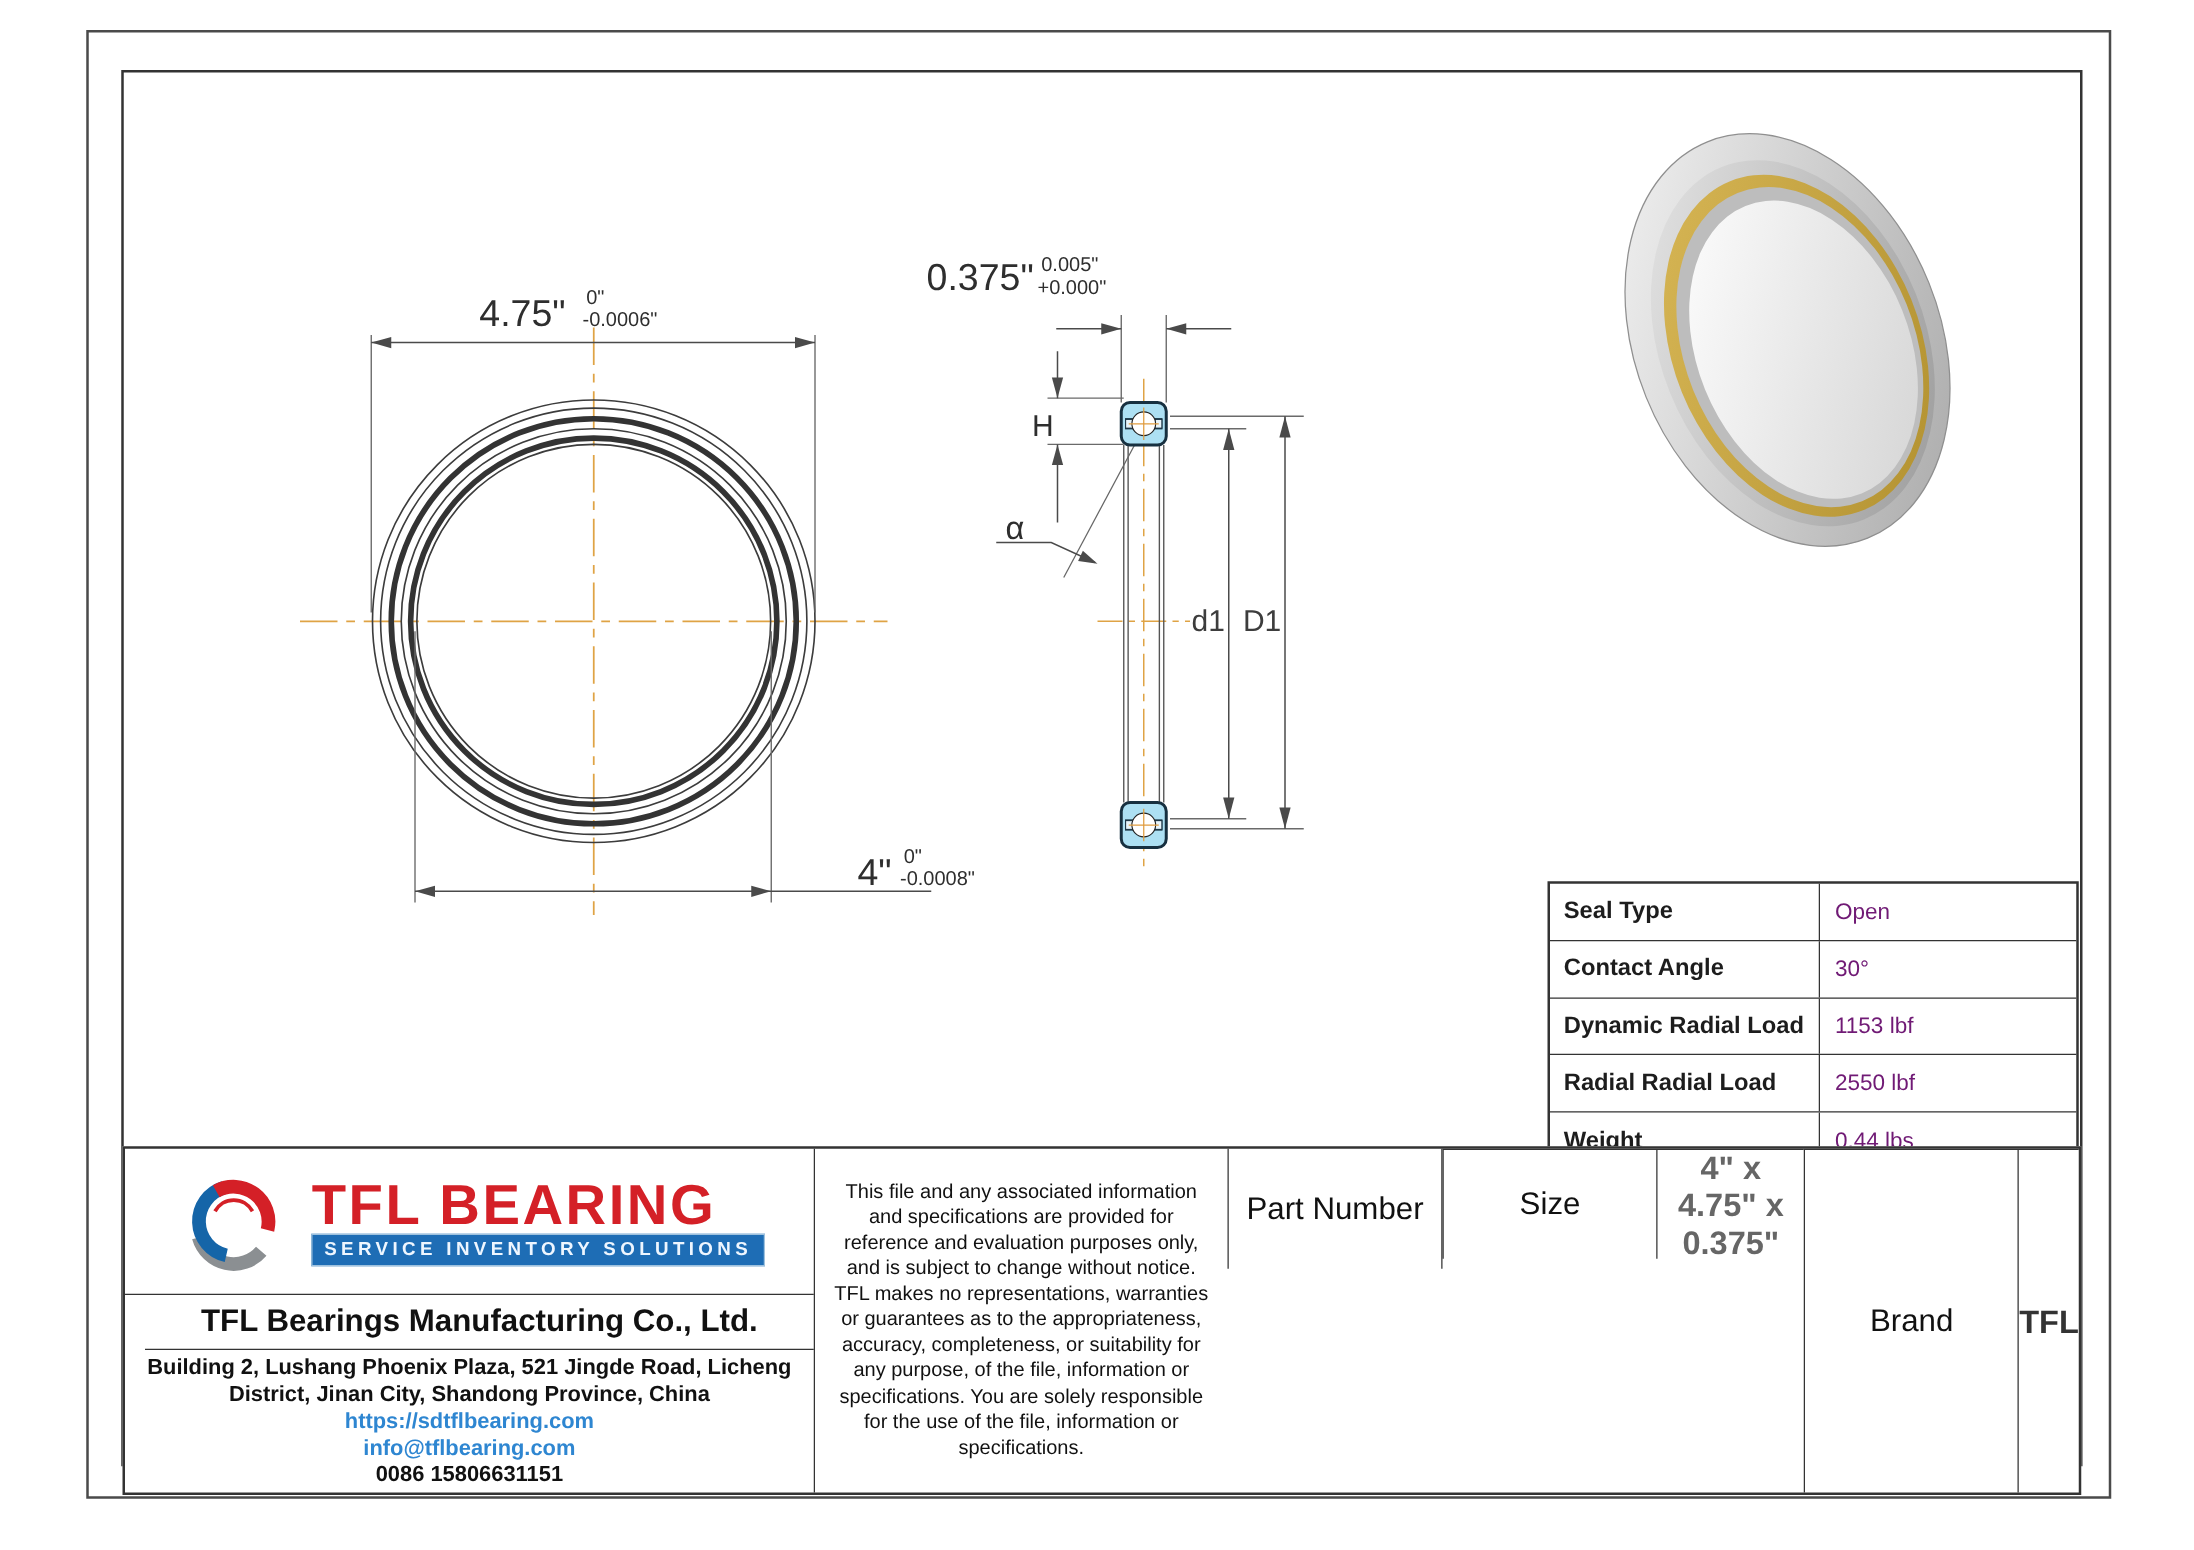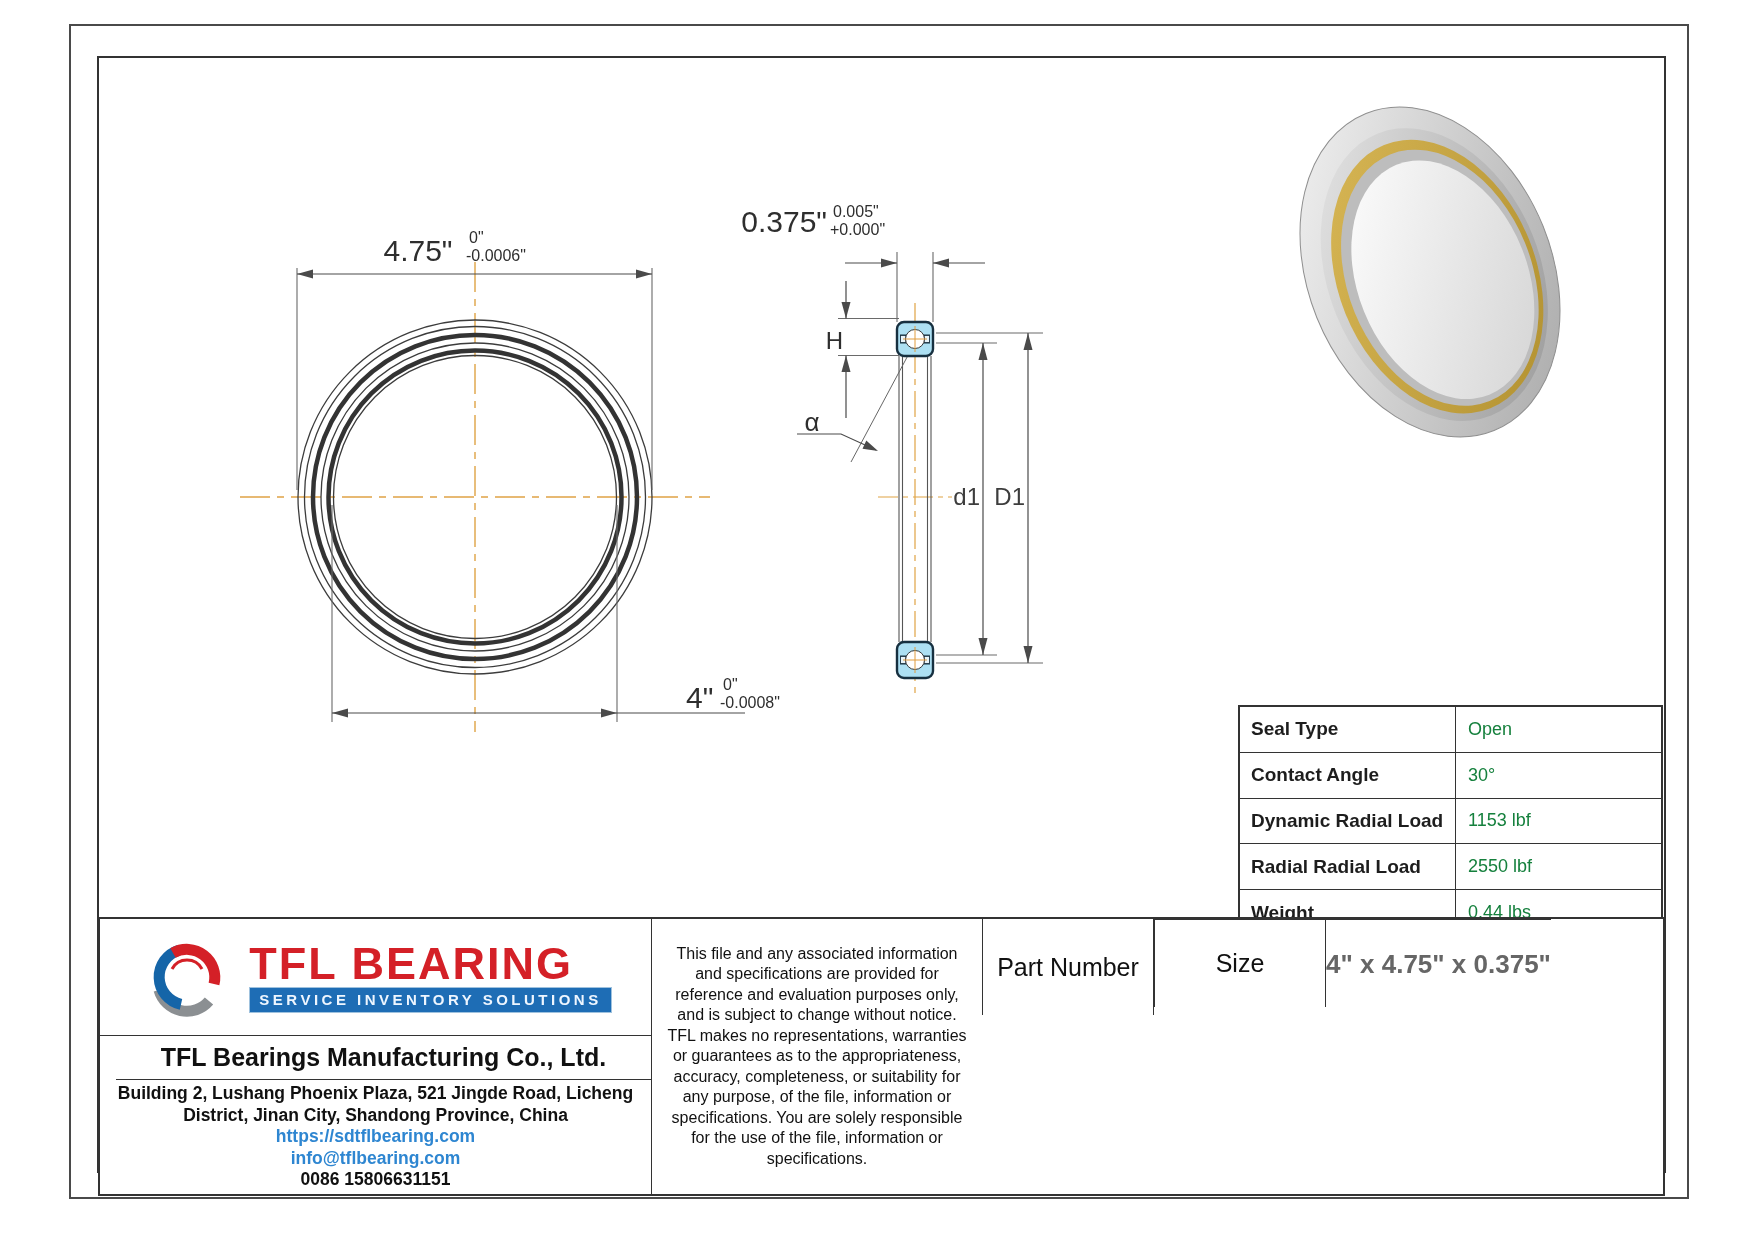--- a/index.html
+++ b/index.html
@@ -7,21 +7,21 @@
         font-family:"Liberation Sans","DejaVu Sans",sans-serif;}
   svg text{font-family:"Liberation Sans","DejaVu Sans",sans-serif;}
 
   
   .specs-table{position:absolute;left:1238px;top:705px;width:425px;height:232px;
                border:2px solid #333;box-sizing:border-box;display:flex;flex-direction:column;background:#fff;}
   .spec-row{flex:1;display:flex;border-top:1.5px solid #333;min-height:0;}
   .spec-row:first-child{border-top:none;}
   .spec-label{width:216px;box-sizing:border-box;border-right:1.5px solid #333;display:flex;align-items:center;
               padding-left:11px;font-size:19px;font-weight:700;color:#1d1d1d;}
-  .spec-value{flex:1;display:flex;align-items:center;padding-left:12px;font-size:18px;color:#15803d;}
+  .spec-value{flex:1;display:flex;align-items:center;padding-left:12px;font-size:18px;color:#701a75;}
 
   
   .title-block{position:absolute;left:98px;top:917px;width:1567px;height:279px;border:2px solid #333;
                box-sizing:border-box;display:flex;background:#fff;}
   .tb-col-left{width:551px;display:flex;flex-direction:column;}
   .tb-logo-cell{height:116px;border-bottom:1.5px solid #333;display:flex;align-items:center;justify-content:center;gap:14px;}
   .tb-company-cell{height:43px;border-bottom:1.5px solid #333;display:flex;align-items:center;justify-content:center;
                    font-size:25px;font-weight:700;color:#111;margin-left:16px;}
   .tb-address-cell{flex:1;display:flex;flex-direction:column;align-items:center;justify-content:center;
                    font-size:17.5px;font-weight:700;color:#111;line-height:21.5px;white-space:nowrap;}
@@ -233,16 +233,22 @@
     <div class="tb-col-right">
       <div class="tb-field-row row-pn">
         <div class="tb-field-label">Part Number</div>
       </div>
       <div class="tb-field-row row-size">
         <div class="tb-field-label">Size</div>
         <div class="tb-field-value">
           <div class="val-wrap">4" x 4.75" x 0.375"</div>
         </div>
       </div>
+      <div class="tb-field-row row-brand">
+        <div class="tb-field-label">Brand</div>
+        <div class="tb-field-value" style="color:#333;">
+          <div class="val-wrap">TFL</div>
+        </div>
+      </div>
     </div>
   </div>
 
 </div>
 
 </body></html>

